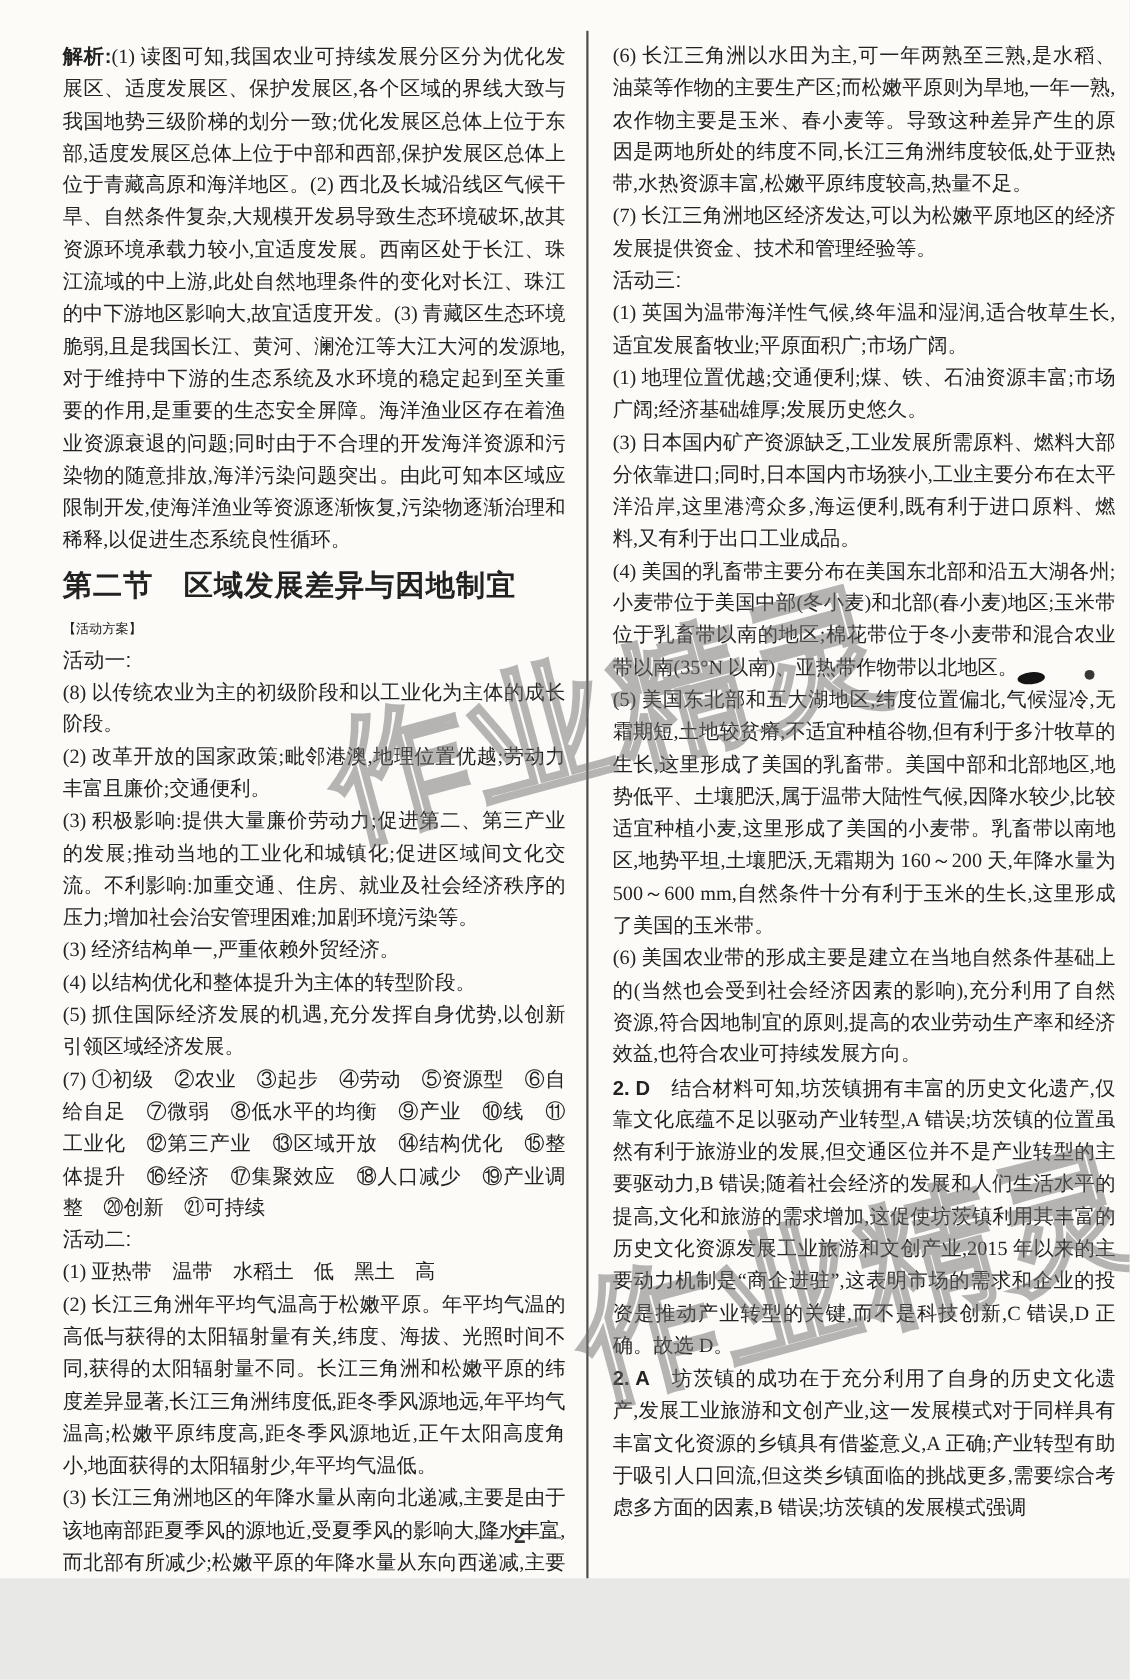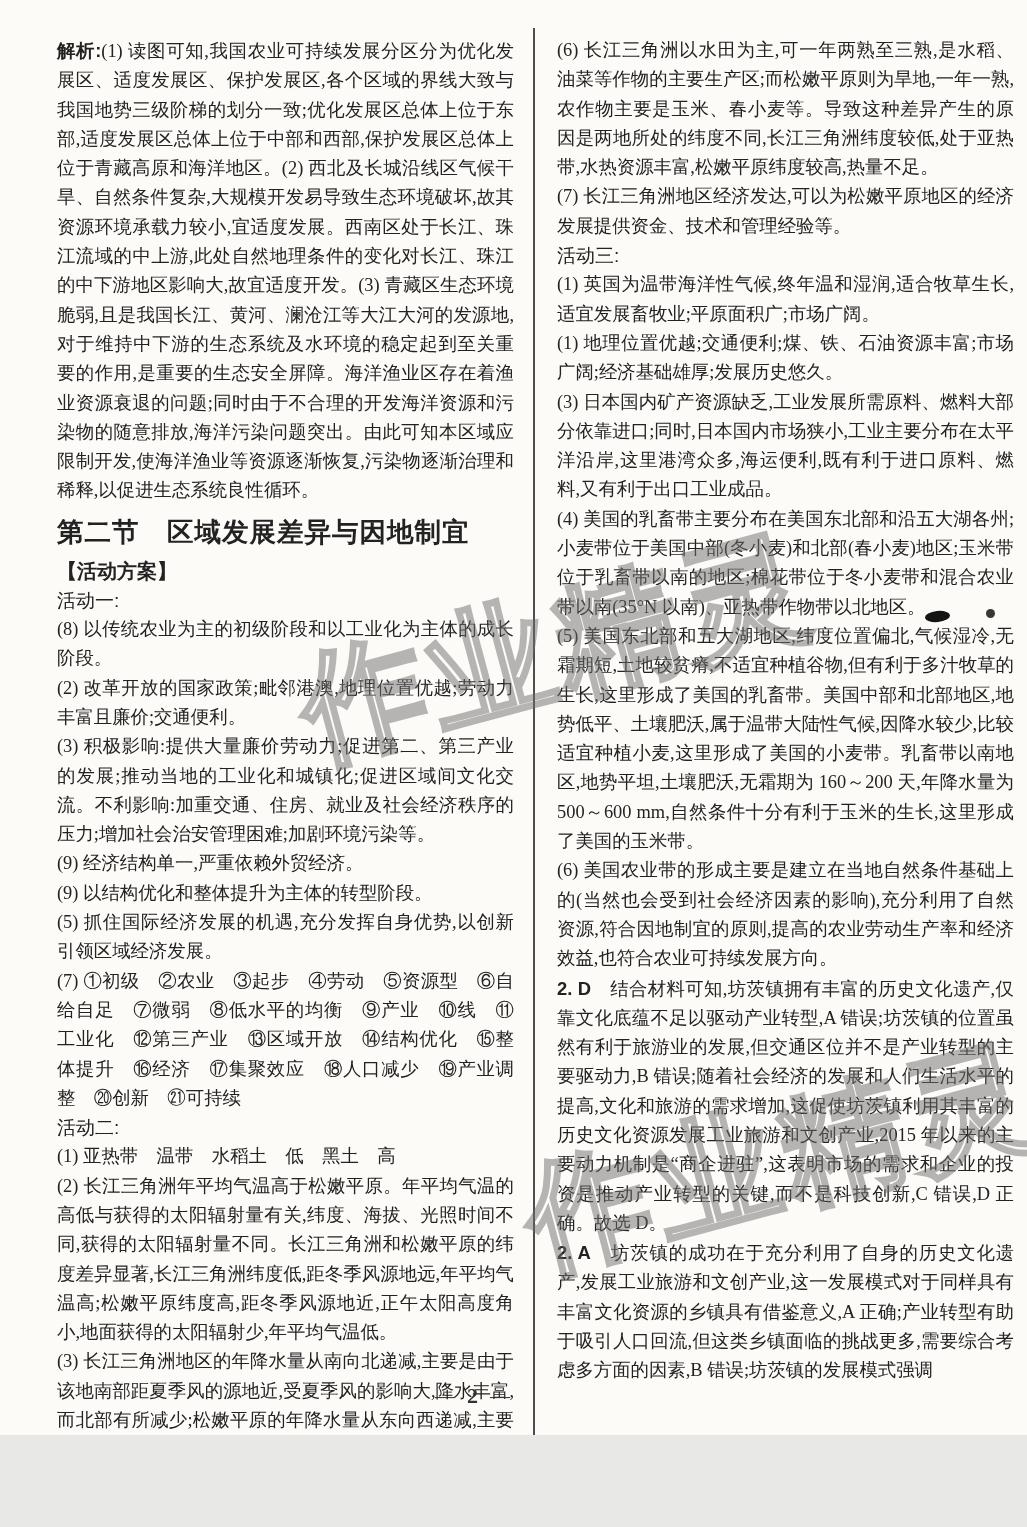--- a/index.html
+++ b/index.html
@@ -25,21 +25,21 @@
     background:#4d4d4d;
   }
   p.para{margin:0;padding:0;}
   .lead{font-weight:bold;font-family:"Liberation Sans","DejaVu Sans",sans-serif;}
   .section-title{
     font-size:26.5px;font-weight:bold;text-align:left;
     font-family:"Liberation Serif","DejaVu Serif",serif;
     margin:8px 0 6px 0;line-height:36px;letter-spacing:1px;
   }
   .bracket-heading{
-    font-size:20px;font-weight:bold;line-height:30px;
+    font-size:12px;font-weight:normal;line-height:30px;
     font-family:"Liberation Sans","DejaVu Sans",sans-serif;
   }
   .activity-heading{
     font-size:19px;font-weight:normal;line-height:29.3px;
     font-family:"Liberation Sans","DejaVu Sans",sans-serif;
   }
   .watermark{
     position:absolute;
     font-family:"Liberation Sans","DejaVu Sans",sans-serif;
     font-weight:800;
@@ -69,22 +69,22 @@
 <div class="page">
 
   <div class="column col-left" id="col-left">
       <p class="para"><span class="lead">解析:</span>(1) 读图可知,我国农业可持续发展分区分为优化发展区、适度发展区、保护发展区,各个区域的界线大致与我国地势三级阶梯的划分一致;优化发展区总体上位于东部,适度发展区总体上位于中部和西部,保护发展区总体上位于青藏高原和海洋地区。(2) 西北及长城沿线区气候干旱、自然条件复杂,大规模开发易导致生态环境破坏,故其资源环境承载力较小,宜适度发展。西南区处于长江、珠江流域的中上游,此处自然地理条件的变化对长江、珠江的中下游地区影响大,故宜适度开发。(3) 青藏区生态环境脆弱,且是我国长江、黄河、澜沧江等大江大河的发源地,对于维持中下游的生态系统及水环境的稳定起到至关重要的作用,是重要的生态安全屏障。海洋渔业区存在着渔业资源衰退的问题;同时由于不合理的开发海洋资源和污染物的随意排放,海洋污染问题突出。由此可知本区域应限制开发,使海洋渔业等资源逐渐恢复,污染物逐渐治理和稀释,以促进生态系统良性循环。</p>
       <div class="section-title">第二节　区域发展差异与因地制宜</div>
       <div class="bracket-heading">【活动方案】</div>
       <div class="activity-heading">活动一:</div>
       <p class="para">(8) 以传统农业为主的初级阶段和以工业化为主体的成长阶段。</p>
       <p class="para">(2) 改革开放的国家政策;毗邻港澳,地理位置优越;劳动力丰富且廉价;交通便利。</p>
       <p class="para">(3) 积极影响:提供大量廉价劳动力;促进第二、第三产业的发展;推动当地的工业化和城镇化;促进区域间文化交流。不利影响:加重交通、住房、就业及社会经济秩序的压力;增加社会治安管理困难;加剧环境污染等。</p>
-      <p class="para">(9) 经济结构单一,严重依赖外贸经济。</p>
-      <p class="para">(9) 以结构优化和整体提升为主体的转型阶段。</p>
+      <p class="para">(3) 经济结构单一,严重依赖外贸经济。</p>
+      <p class="para">(4) 以结构优化和整体提升为主体的转型阶段。</p>
       <p class="para">(5) 抓住国际经济发展的机遇,充分发挥自身优势,以创新引领区域经济发展。</p>
       <p class="para">(7) ①初级　②农业　③起步　④劳动　⑤资源型　⑥自给自足　⑦微弱　⑧低水平的均衡　⑨产业　⑩线　⑪工业化　⑫第三产业　⑬区域开放　⑭结构优化　⑮整体提升　⑯经济　⑰集聚效应　⑱人口减少　⑲产业调整　⑳创新　㉑可持续</p>
       <div class="activity-heading">活动二:</div>
       <p class="para">(1) 亚热带　温带　水稻土　低　黑土　高</p>
       <p class="para">(2) 长江三角洲年平均气温高于松嫩平原。年平均气温的高低与获得的太阳辐射量有关,纬度、海拔、光照时间不同,获得的太阳辐射量不同。长江三角洲和松嫩平原的纬度差异显著,长江三角洲纬度低,距冬季风源地远,年平均气温高;松嫩平原纬度高,距冬季风源地近,正午太阳高度角小,地面获得的太阳辐射少,年平均气温低。</p>
       <p class="para">(3) 长江三角洲地区的年降水量从南向北递减,主要是由于该地南部距夏季风的源地近,受夏季风的影响大,降水丰富,而北部有所减少;松嫩平原的年降水量从东向西递减,主要是由于该地从东向西距海越来越远,受海洋的影响越来越小,降水也越来越少。</p>
       <p class="para">(4) ①水田耕作业、水产业　旱地耕作业、畜牧业　水稻、油菜、棉花　玉米、大豆、春小麦　一年两熟至三熟　一年一熟　②综合性　重化</p>
     </div>
 
   <div class="divider"></div>

